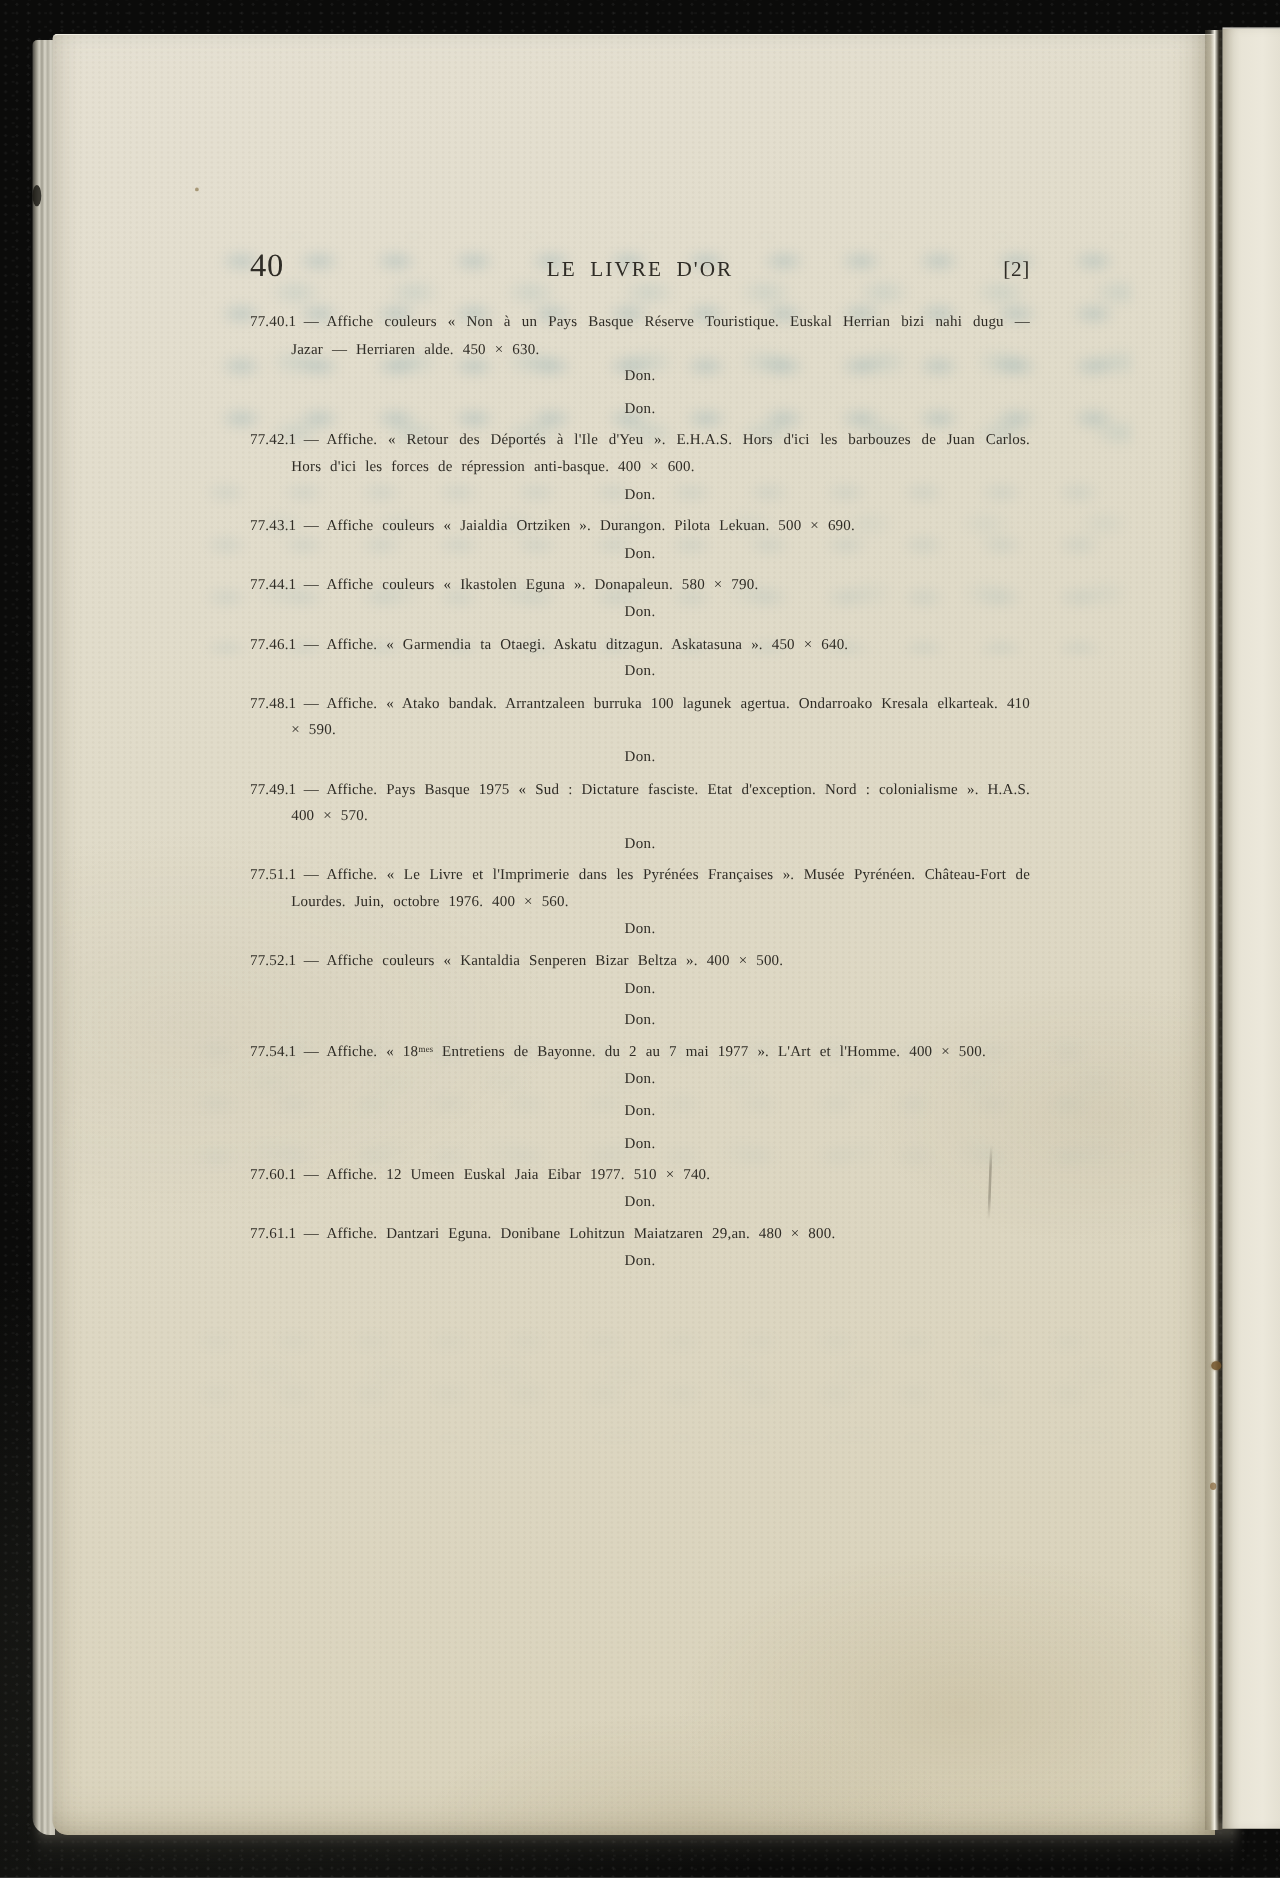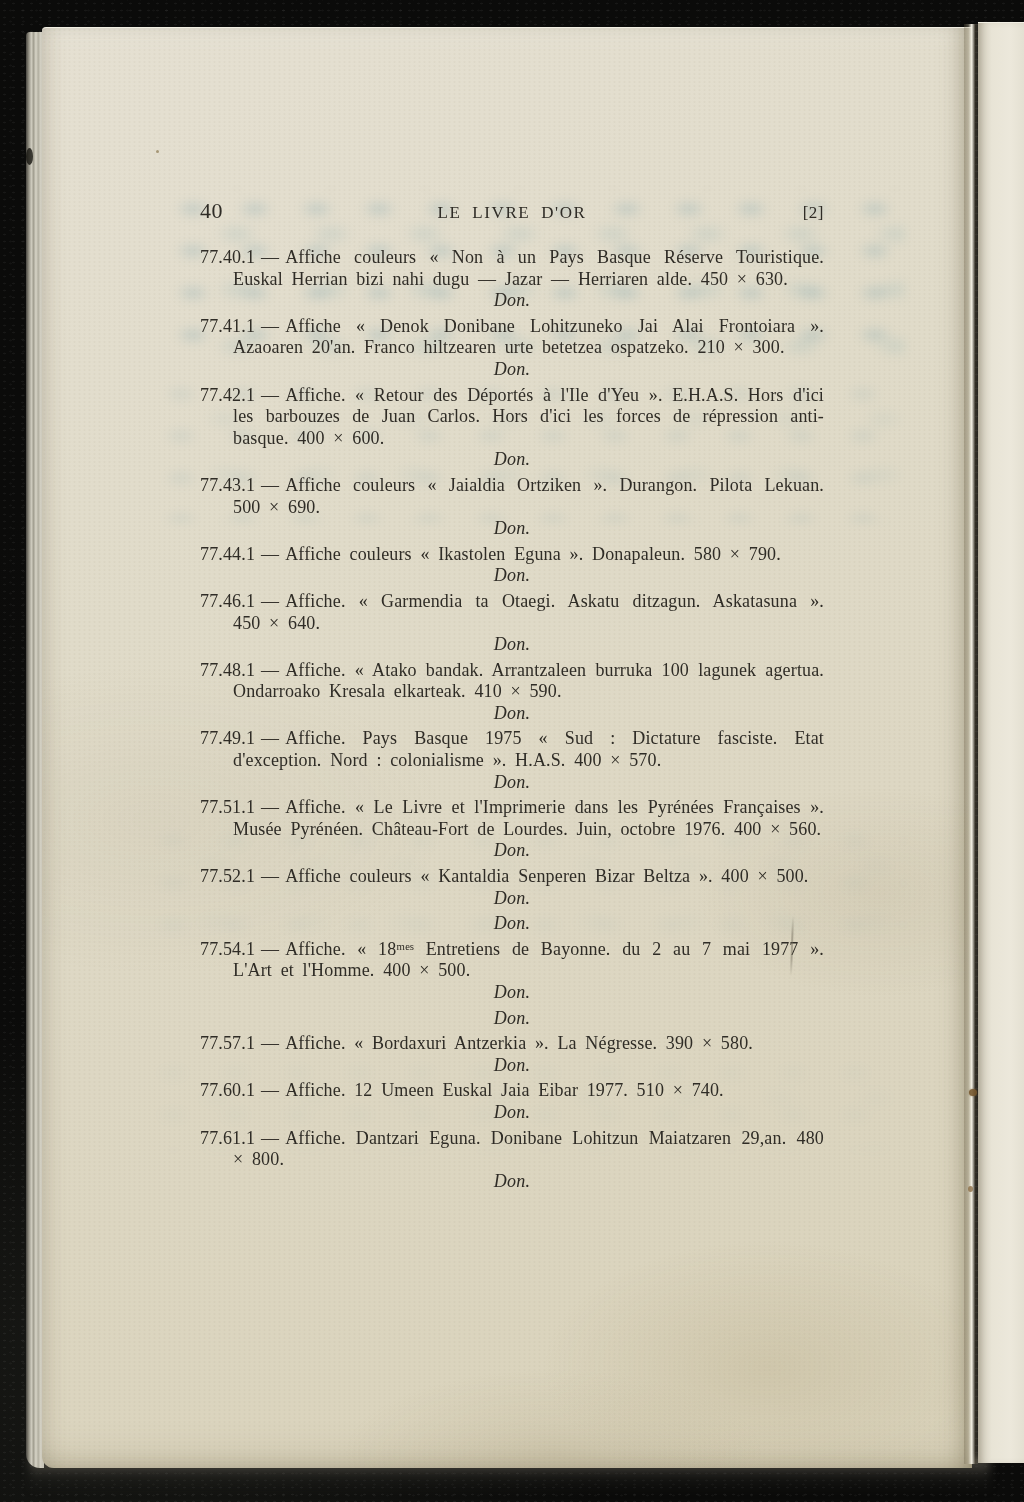--- a/index.html
+++ b/index.html
@@ -131,41 +131,40 @@
   }
 
   
   .print { color: #2f2c26; }
   .page-header {
     position: absolute;
     left: 158px; top: 170px; width: 624px;
     display: flex; align-items: baseline;
     font-size: 17px;
   }
-  .page-number { width: 95px; font-size: 22px; letter-spacing: .5px; }
+  .page-number { width: 95px; font-size: 26px; letter-spacing: .5px; }
   .running-title { flex: 1; text-align: center; letter-spacing: 1.6px; word-spacing: 5px; }
   .issue-mark { width: 95px; text-align: right; letter-spacing: .5px; }
 
   .entries {
     position: absolute;
     left: 158px; top: 219px; width: 624px;
-    font-size: 18px; line-height: 21.6px;
+    font-size: 12px; line-height: 21.6px;
   }
   .entry { margin: 0 0 4px 0; }
   .entry-text {
     margin: 0;
     text-align: justify;
     padding-left: 33px; text-indent: -33px;
     word-spacing: 4px; letter-spacing: 0.15px;
   }
   .entry-sep { margin: 0 6px; }
   .entry-credit {
     margin: 0;
     text-align: center;
-    font-style: italic;
     letter-spacing: .3px;
   }
 </style>
 </head>
 <body>
 
 <div class="scene">
 
   <div class="floor-shadow"></div>
   <div class="page-stack"></div>
@@ -187,23 +186,20 @@
 
     <main class="entries print">
   <section class="entry">
     <p class="entry-text">
       <span class="entry-id">77.40.1</span><span class="entry-sep">—</span><span class="entry-body">Affiche couleurs « Non à un Pays Basque Réserve Touristique. Euskal Herrian bizi nahi dugu — Jazar — Herriaren alde. 450 × 630.</span>
     </p>
     <p class="entry-credit">Don.</p>
   </section>
 
   <section class="entry">
-    <p class="entry-text">
-      <span class="entry-id">77.41.1</span><span class="entry-sep">—</span><span class="entry-body">Affiche « Denok Donibane Lohitzuneko Jai Alai Frontoiara ». Azaoaren 20'an. Franco hiltzearen urte betetzea ospatzeko. 210 × 300.</span>
-    </p>
     <p class="entry-credit">Don.</p>
   </section>
 
   <section class="entry">
     <p class="entry-text">
       <span class="entry-id">77.42.1</span><span class="entry-sep">—</span><span class="entry-body">Affiche. « Retour des Déportés à l'Ile d'Yeu ». E.H.A.S. Hors d'ici les barbouzes de Juan Carlos. Hors d'ici les forces de répression anti-basque. 400 × 600.</span>
     </p>
     <p class="entry-credit">Don.</p>
   </section>
 
@@ -265,23 +261,20 @@
       <span class="entry-id">77.54.1</span><span class="entry-sep">—</span><span class="entry-body">Affiche. « 18ᵐᵉˢ Entretiens de Bayonne. du 2 au 7 mai 1977 ». L'Art et l'Homme. 400 × 500.</span>
     </p>
     <p class="entry-credit">Don.</p>
   </section>
 
   <section class="entry">
     <p class="entry-credit">Don.</p>
   </section>
 
   <section class="entry">
-    <p class="entry-text">
-      <span class="entry-id">77.57.1</span><span class="entry-sep">—</span><span class="entry-body">Affiche. « Bordaxuri Antzerkia ». La Négresse. 390 × 580.</span>
-    </p>
     <p class="entry-credit">Don.</p>
   </section>
 
   <section class="entry">
     <p class="entry-text">
       <span class="entry-id">77.60.1</span><span class="entry-sep">—</span><span class="entry-body">Affiche. 12 Umeen Euskal Jaia Eibar 1977. 510 × 740.</span>
     </p>
     <p class="entry-credit">Don.</p>
   </section>
 

